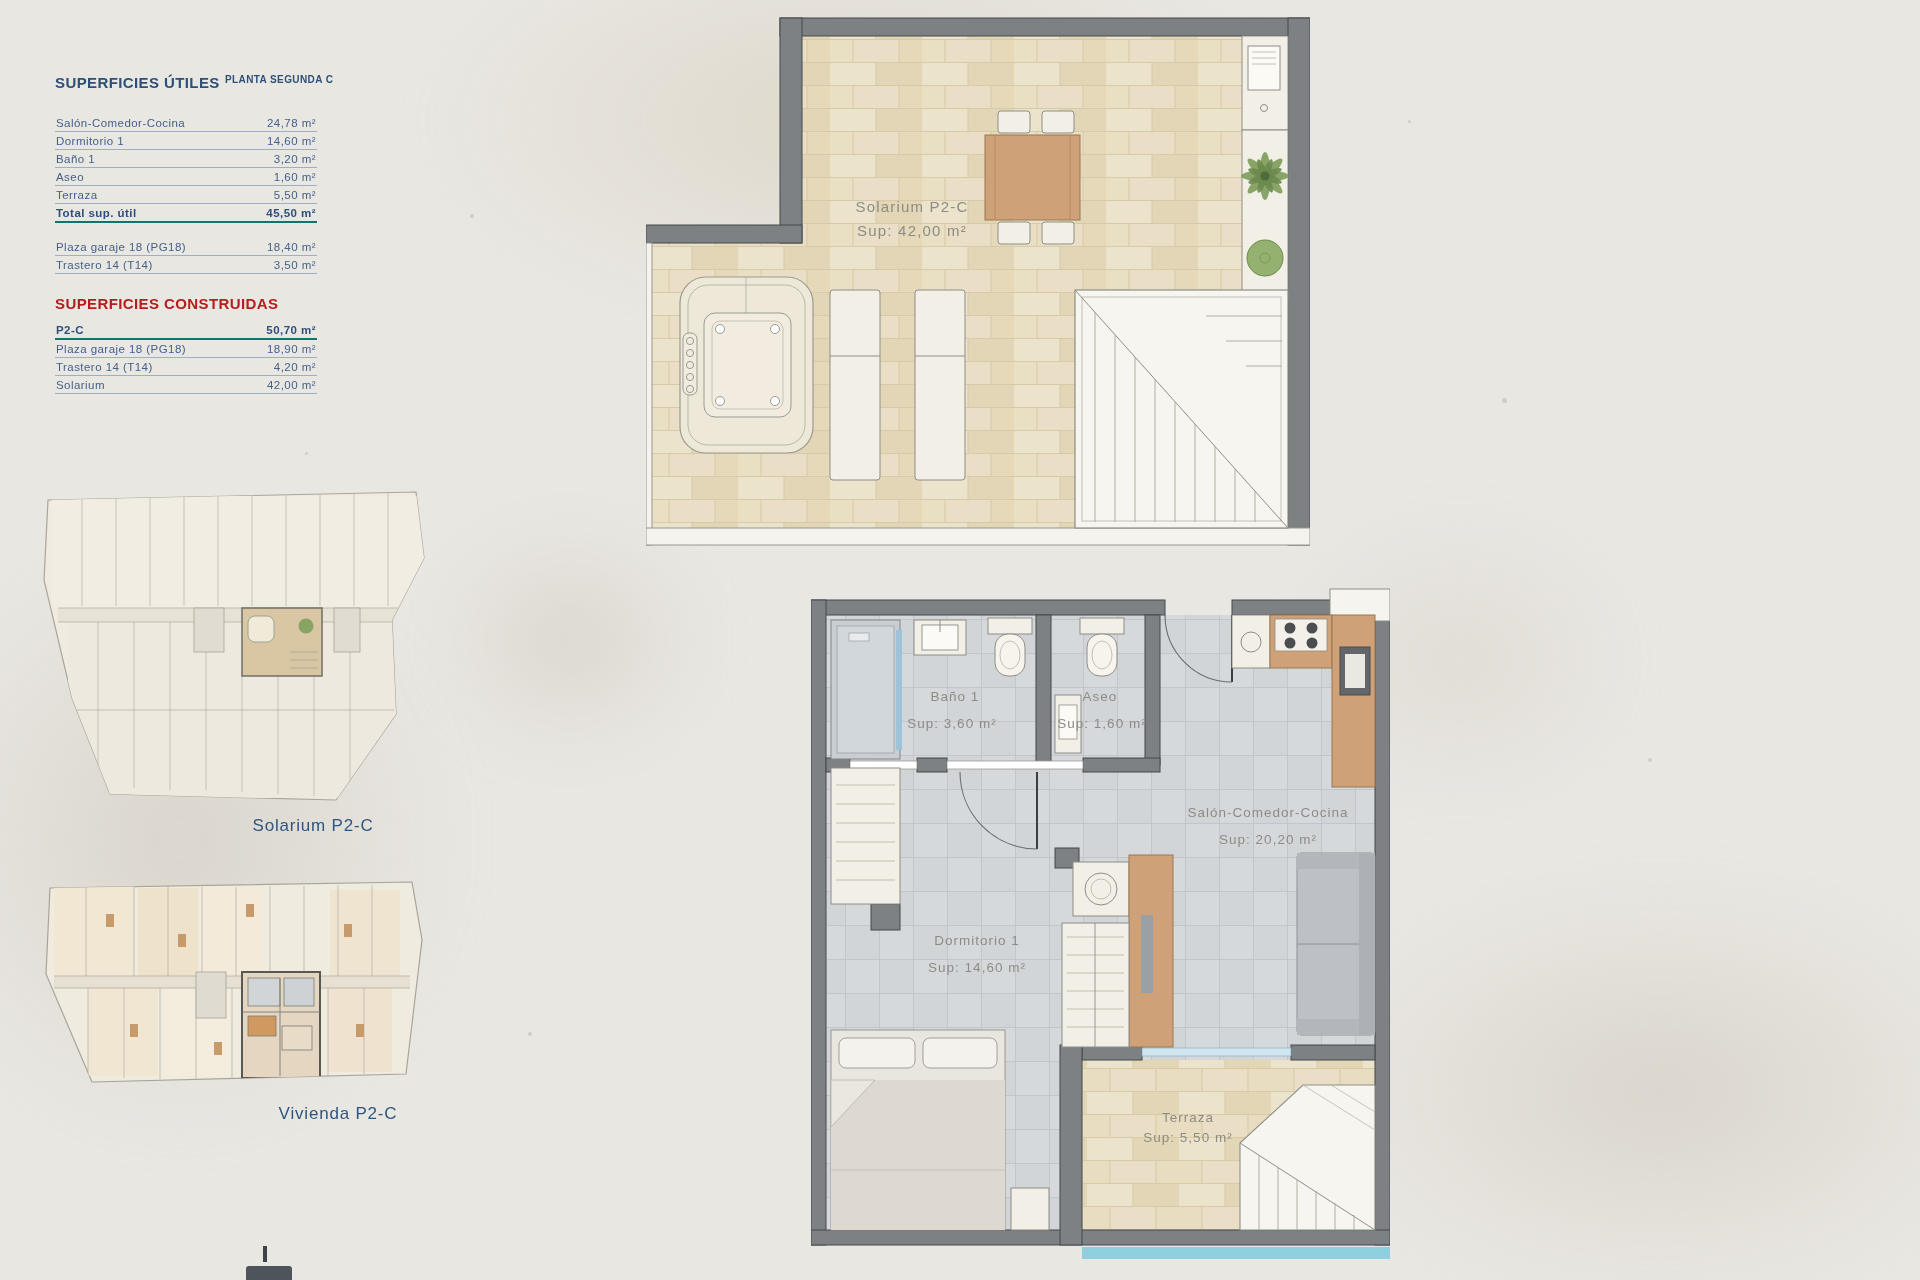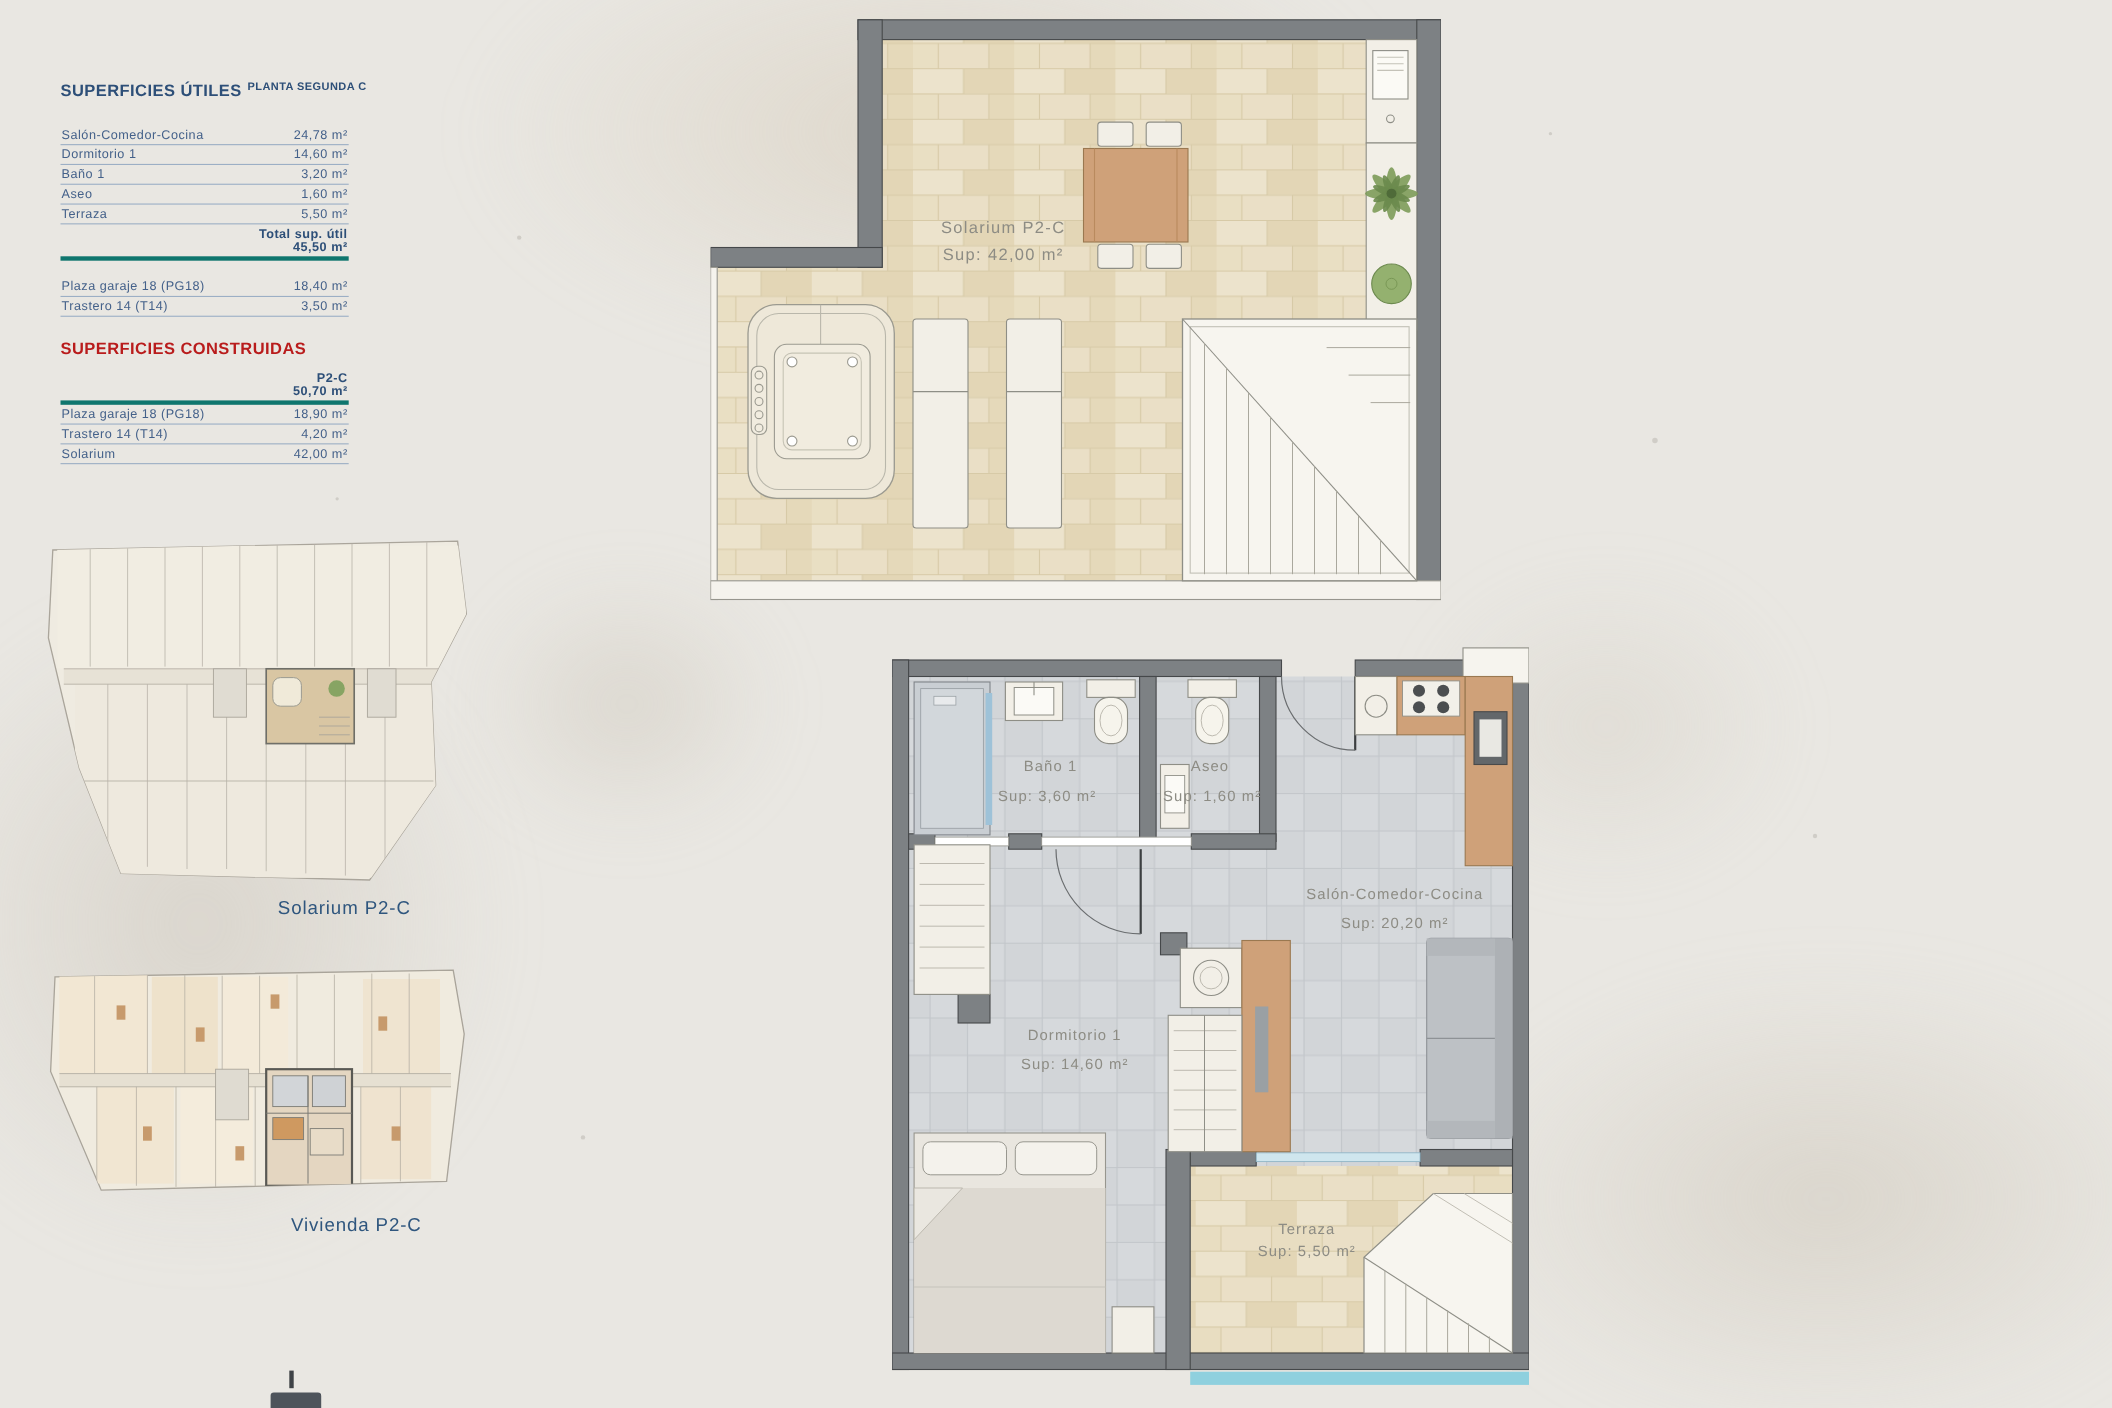--- a/index.html
+++ b/index.html
@@ -19,31 +19,31 @@
   
   .areas{position:absolute;left:55px;top:74px;width:262px;color:#33567c;}
   .areas-head{position:relative;height:24px;margin-bottom:16px;width:330px;}
   .areas-head .t1{position:absolute;left:0;top:0;font-size:15px;font-weight:bold;letter-spacing:.4px;color:#2d4f78;}
   .areas-head .t2{position:absolute;left:170px;top:0;font-size:10px;font-weight:bold;letter-spacing:.4px;color:#2d4f78;}
   .arow{display:flex;justify-content:space-between;align-items:flex-end;
         border-bottom:1px solid #9cafc5;padding:3px 1px 2px 1px;
         font-size:11.5px;letter-spacing:.45px;color:#44618a;}
   .arow .lbl{white-space:nowrap;}
   .arow .val{white-space:nowrap;}
-  .arow.total,.arow.strong{font-weight:bold;color:#2d4f78;border-bottom:4px solid #0f766e;flex-direction:column;}
+  .arow.total,.arow.strong{font-weight:bold;color:#2d4f78;border-bottom:2px solid #0f766e;}
   .tgap{height:15px;}
   .sect{margin-top:21px;margin-bottom:9px;font-size:15px;font-weight:bold;letter-spacing:.4px;color:#b91c1c;}
 
   
   .miniA{position:absolute;left:38px;top:486px;}
   .miniB{position:absolute;left:38px;top:876px;}
   .mini-label{position:absolute;width:220px;text-align:center;font-size:17px;
               color:#2f567e;letter-spacing:.8px;}
   .mlA{left:203px;top:816px;}
-  .mlB{left:214px;top:1104px;text-align:center;}
+  .mlB{left:228px;top:1104px;text-align:center;}
 
   
   .solarium-svg{position:absolute;left:646px;top:16px;}
   .apartment-svg{position:absolute;left:811px;top:585px;}
   svg{display:block;}
   svg text{font-family:"Liberation Sans",sans-serif;}
   .plan-label{font-size:15px;fill:#8d8c84;letter-spacing:1.2px;text-anchor:middle;}
   .plan-label-sm{font-size:13.5px;fill:#8d8c84;letter-spacing:1px;text-anchor:middle;}
   .wall{fill:#7d8184;stroke:#45484a;stroke-width:1;}
   .lightwall{fill:#f5f3ed;stroke:#97968e;stroke-width:1;}

